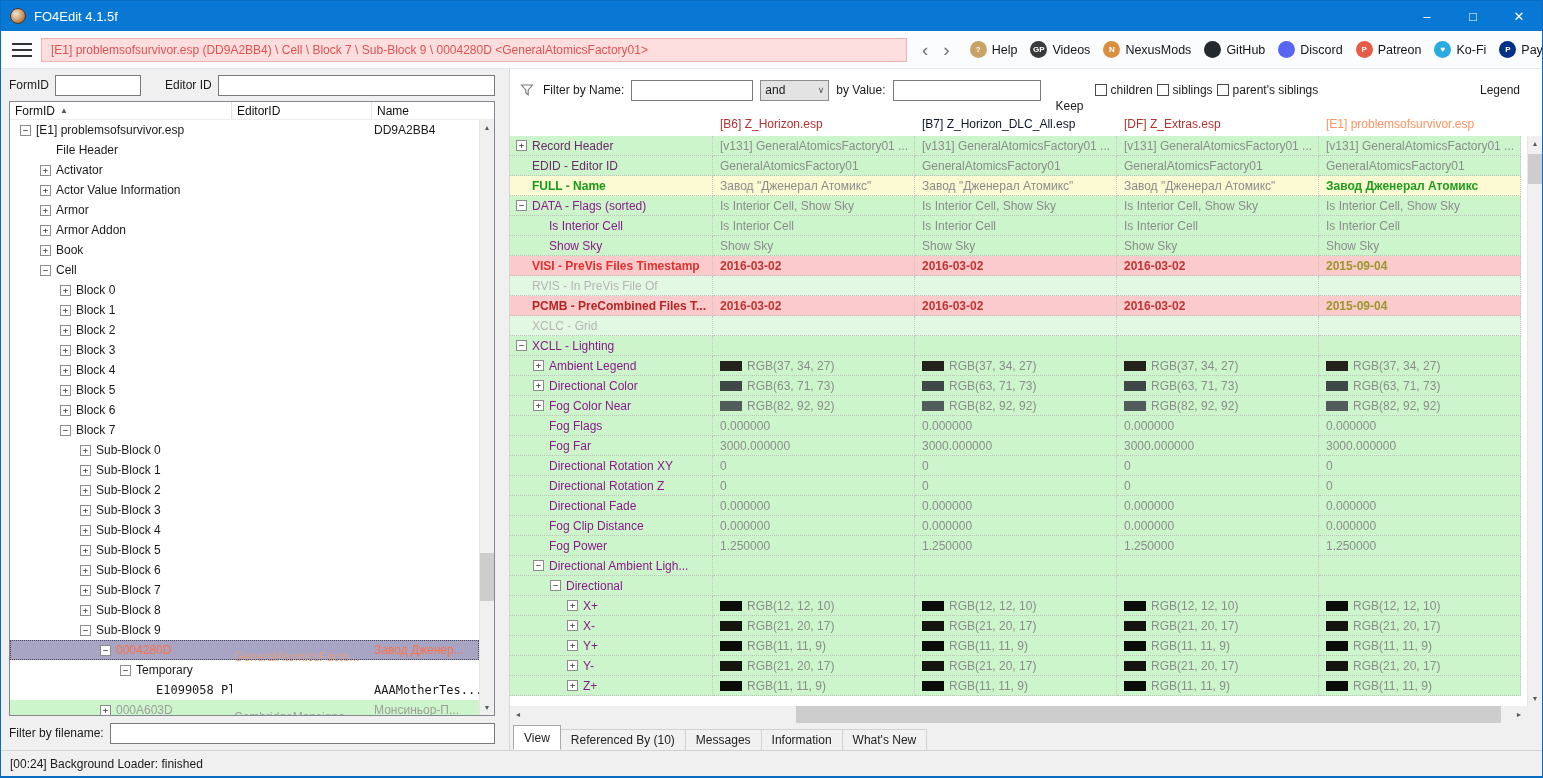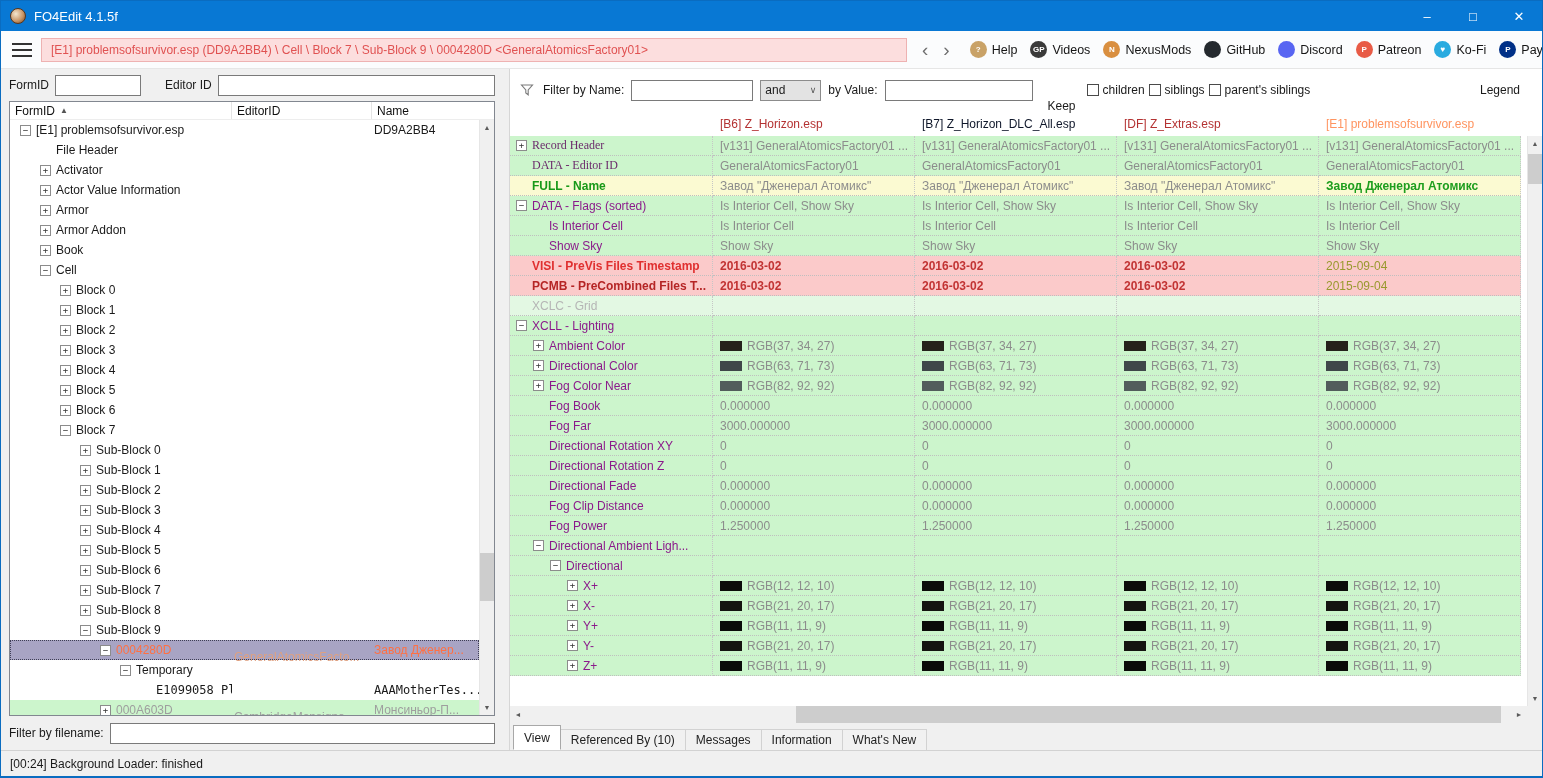--- a/index.html
+++ b/index.html
@@ -64,50 +64,50 @@
   .tree-thumb{top:74%;height:48px;}
   .filename-row{height:34px;display:flex;align-items:center;padding:0 8px;flex-shrink:0;}
   .filename-row label{margin-right:6px;white-space:nowrap;}
   .filename-row input{flex:1;}
   .splitter{width:6px;flex-shrink:0;}
   
   .right-panel{flex:1;background:#fff;display:flex;flex-direction:column;border-left:1px solid #d6d6d6;min-width:0;}
   .filter-bar{height:42px;display:flex;align-items:center;padding:0 10px;gap:7px;flex-shrink:0;white-space:nowrap;}
   .funnel{flex-shrink:0;margin-right:2px;}
   .fname-input{width:122px;}
-  .and-select{width:61px;height:21px;background:#e3e3e3;border:1px solid #8c8c8c;display:flex;align-items:center;
+  .and-select{width:69px;height:21px;background:#e3e3e3;border:1px solid #8c8c8c;display:flex;align-items:center;
     justify-content:space-between;padding:0 4px;text-align:right;}
   .dd-arrow{font-size:9px;color:#555;}
   .fvalue-input{width:148px;}
   .keep-label{margin-left:8px;margin-top:32px;}
   .cbwrap{display:flex;align-items:center;gap:4px;margin-left:4px;}
   .cbox{width:12px;height:12px;border:1px solid #4a4a4a;background:#fff;flex-shrink:0;}
   .legend{margin-left:auto;margin-right:12px;}
   .grid-area{flex:1;position:relative;min-height:0;overflow:hidden;}
   .grid-header{height:25px;display:grid;grid-template-columns:203px 202px 202px 202px 202px;align-items:center;}
   .ghc{padding-left:7px;overflow:hidden;white-space:nowrap;}
   .grid-body{position:absolute;top:25px;left:0;bottom:0;width:1012px;overflow:hidden;}
   .grow{display:grid;grid-template-columns:203px 202px 202px 202px 202px;height:20px;}
   .gc{border-right:1px dotted #c6c6c6;border-bottom:1px dotted #bfbfbf;overflow:hidden;white-space:nowrap;display:flex;align-items:center;}
   .bg-green .gc{background:#ccf5cc;}
   .bg-pale .gc{background:#e3f8e3;}
   .bg-yellow .gc{background:#fbfad2;}
   .bg-pink .gc{background:#fbcaca;}
   .glabel{padding-left:6px;}
   .gval{padding-left:7px;}
-  .lc-plum{color:#6b2a6b;font-family:Liberation Serif, serif;}
+  .lc-plum{color:#6b2a6b;}
   .lc-purple{color:#8b1a8b;}
   .lc-green{color:#189918;font-weight:bold;}
   .lc-red{color:#e03030;font-weight:bold;}
   .lc-darkred{color:#b52525;font-weight:bold;}
   .lc-gray{color:#b5b5b5;}
   .v-gray{color:#8c8c8c;}
   .v-green{color:#1e9e1e;font-weight:bold;}
   .v-red{color:#c23434;font-weight:bold;}
-  .v-olive{color:#99992e;font-weight:normal;}
+  .v-olive{color:#99992e;font-weight:bold;}
   .swatch{width:22px;height:10px;margin-right:5px;flex-shrink:0;display:inline-block;}
   .v-scroll{position:absolute;top:25px;right:0;bottom:0;width:15px;background:#f0f0f0;display:flex;flex-direction:column;border-left:1px solid #e6e6e6;}
   .grid-thumb{top:3px;height:30px;}
   .h-scroll{height:17px;background:#f0f0f0;display:flex;align-items:stretch;flex-shrink:0;}
   .hs-btn{width:16px;display:flex;align-items:center;justify-content:center;font-size:7px;color:#5a5a5a;flex-shrink:0;}
   .hs-track{flex:1;position:relative;}
   .hs-thumb{position:absolute;top:0;bottom:0;left:270px;width:705px;background:#cdcdcd;}
   .hs-corner{width:15px;background:#f0f0f0;flex-shrink:0;}
   .tabs{height:27px;display:flex;align-items:flex-end;background:#f0f0f0;padding-left:3px;flex-shrink:0;}
   .tab{height:21px;padding:0 10px;display:flex;align-items:center;background:#f1f1f1;border:1px solid #d2d2d2;
@@ -540,21 +540,21 @@
                 <span class="v-gray">[v131] GeneralAtomicsFactory01 ...</span>
               </div>
               <div class="gc gval">
                 <span class="v-gray">[v131] GeneralAtomicsFactory01 ...</span>
               </div>
             </div>
             <div class="grow bg-green">
               <div class="gc glabel">
                 <span class="indent" style="width: 0px;"></span>
                 <span class="leafpad"></span>
-                <span class="lc-plum">DATA - Editor ID</span>
+                <span class="lc-plum">EDID - Editor ID</span>
               </div>
               <div class="gc gval">
                 <span class="v-gray">GeneralAtomicsFactory01</span>
               </div>
               <div class="gc gval">
                 <span class="v-gray">GeneralAtomicsFactory01</span>
               </div>
               <div class="gc gval">
                 <span class="v-gray">GeneralAtomicsFactory01</span>
               </div>
@@ -650,20 +650,39 @@
               <div class="gc gval">
                 <span class="v-red">2016-03-02</span>
               </div>
               <div class="gc gval">
                 <span class="v-red">2016-03-02</span>
               </div>
               <div class="gc gval">
                 <span class="v-olive">2015-09-04</span>
               </div>
             </div>
+            <div class="grow bg-pale">
+              <div class="gc glabel">
+                <span class="indent" style="width: 0px;"></span>
+                <span class="leafpad"></span>
+                <span class="lc-gray">RVIS - In PreVis File Of</span>
+              </div>
+              <div class="gc gval">
+                <span class="v-gray"></span>
+              </div>
+              <div class="gc gval">
+                <span class="v-gray"></span>
+              </div>
+              <div class="gc gval">
+                <span class="v-gray"></span>
+              </div>
+              <div class="gc gval">
+                <span class="v-gray"></span>
+              </div>
+            </div>
             <div class="grow bg-pink">
               <div class="gc glabel">
                 <span class="indent" style="width: 0px;"></span>
                 <span class="leafpad"></span>
                 <span class="lc-darkred">PCMB - PreCombined Files T...</span>
               </div>
               <div class="gc gval">
                 <span class="v-red">2016-03-02</span>
               </div>
               <div class="gc gval">
@@ -711,21 +730,21 @@
                 <span class="v-gray"></span>
               </div>
               <div class="gc gval">
                 <span class="v-gray"></span>
               </div>
             </div>
             <div class="grow bg-green">
               <div class="gc glabel">
                 <span class="indent" style="width: 17px;"></span>
                 <span class="expbox">+</span>
-                <span class="lc-purple">Ambient Color</span>
+                <span class="lc-purple">Ambient Legend</span>
               </div>
               <div class="gc gval">
                 <span class="swatch" style="background: rgb(37, 34, 27);"></span>
                 <span class="v-gray">RGB(37, 34, 27)</span>
               </div>
               <div class="gc gval">
                 <span class="swatch" style="background: rgb(37, 34, 27);"></span>
                 <span class="v-gray">RGB(37, 34, 27)</span>
               </div>
               <div class="gc gval">
@@ -780,21 +799,21 @@
               </div>
               <div class="gc gval">
                 <span class="swatch" style="background: rgb(82, 92, 92);"></span>
                 <span class="v-gray">RGB(82, 92, 92)</span>
               </div>
             </div>
             <div class="grow bg-green">
               <div class="gc glabel">
                 <span class="indent" style="width: 17px;"></span>
                 <span class="leafpad"></span>
-                <span class="lc-purple">Fog Book</span>
+                <span class="lc-purple">Fog Flags</span>
               </div>
               <div class="gc gval">
                 <span class="v-gray">0.000000</span>
               </div>
               <div class="gc gval">
                 <span class="v-gray">0.000000</span>
               </div>
               <div class="gc gval">
                 <span class="v-gray">0.000000</span>
               </div>

